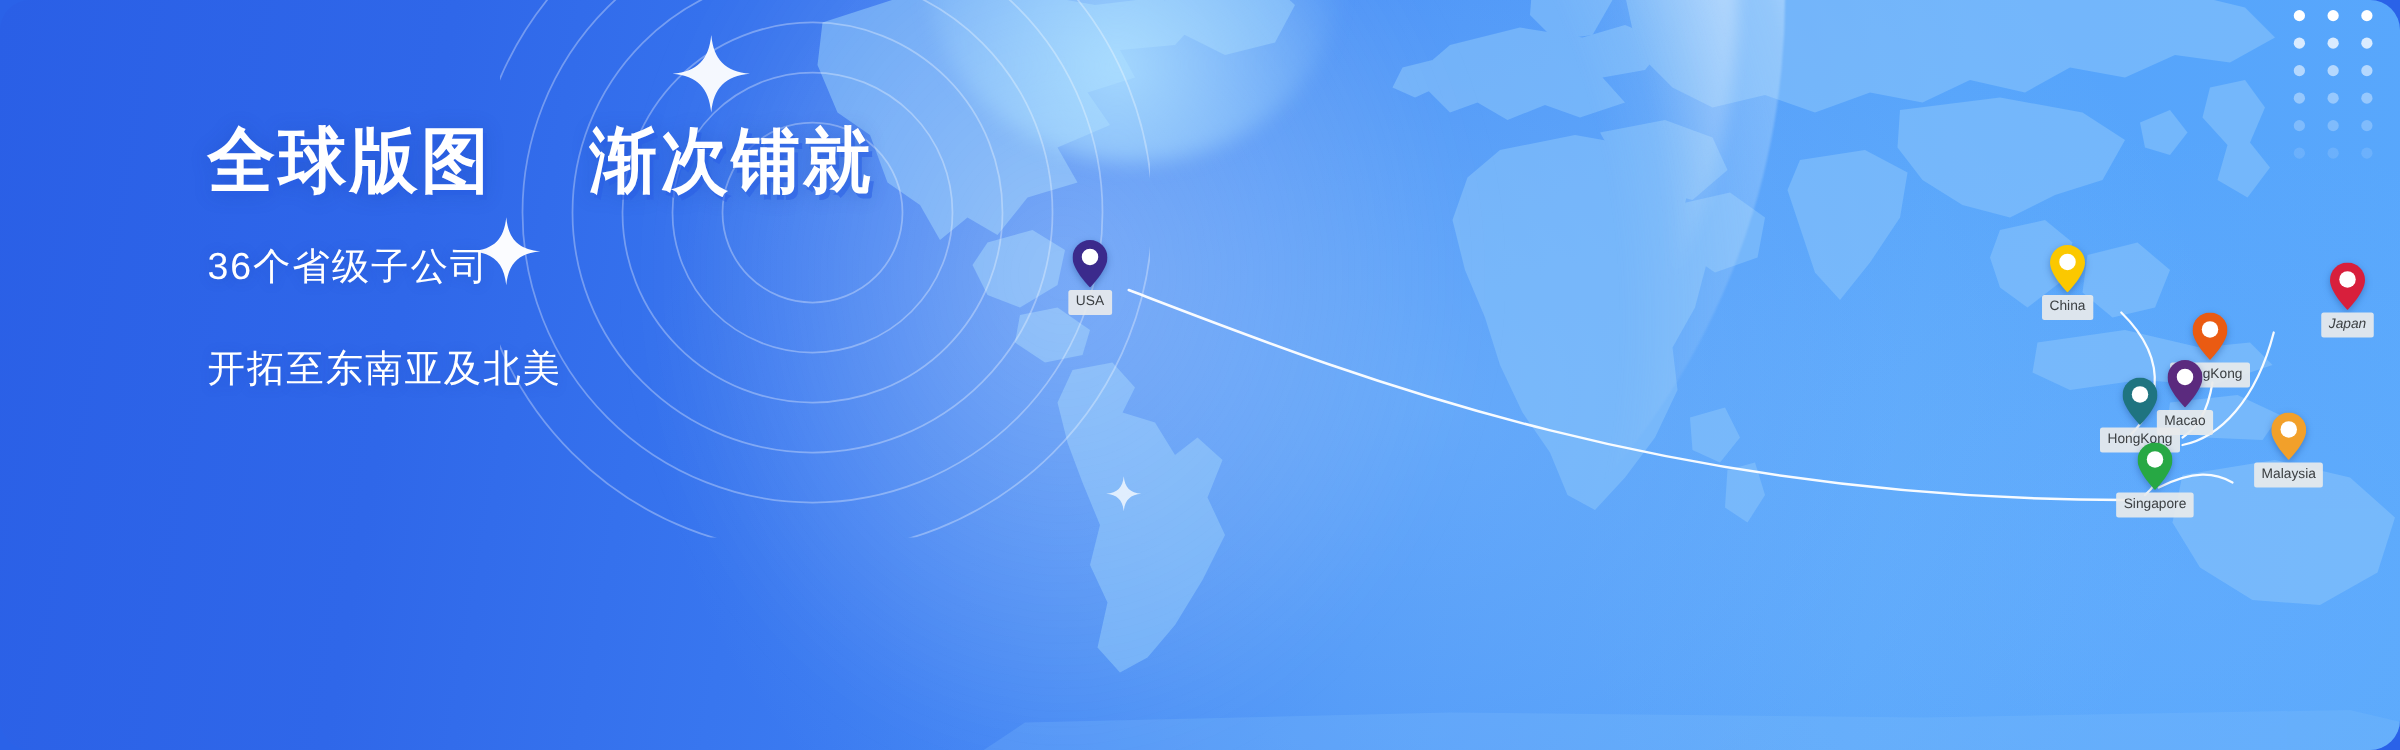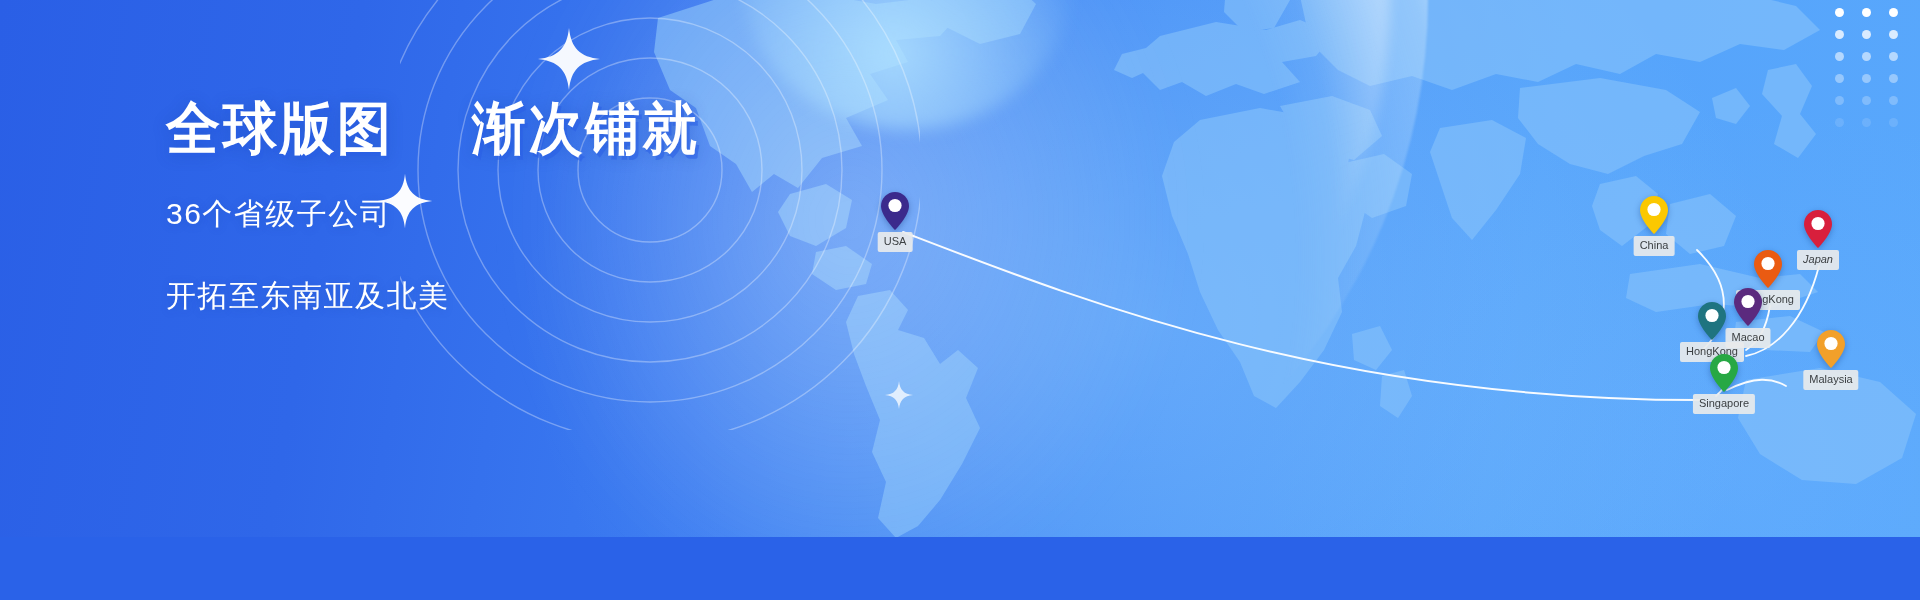--- a/index.html
+++ b/index.html
@@ -4,30 +4,31 @@
 <style>
   * { margin:0; padding:0; box-sizing:border-box; }
   html,body { width:1920px; height:600px; overflow:hidden; }
   body {
     font-family:"Liberation Sans","DejaVu Sans",sans-serif;
     background:#2a62e8;
   }
 
   .banner {
     position:relative;
-    width:1920px; height:537px;
+    width:1920px; height:600px;
     overflow:hidden;
     background:
       linear-gradient(100deg,
         #2a5fe6 0%,
         #2f67e9 18%,
         #3b7bf1 38%,
         #4a93f7 58%,
         #55a3fb 78%,
         #59a8fc 100%);
+    border-radius: 24px;
   }
 
   
   .wash {
     position:absolute; inset:0;
     background:
       radial-gradient(ellipse 900px 700px at 1150px 320px, rgba(160,215,255,.30), rgba(160,215,255,0) 70%),
       radial-gradient(ellipse 700px 520px at 1750px 470px, rgba(120,185,255,.25), rgba(120,185,255,0) 70%);
     pointer-events:none;
   }
@@ -284,41 +285,41 @@
 
   <svg class="routes" viewBox="0 0 1920 600">
     <path d="M903 232 C1080 300 1330 400 1700 400"></path>
     <path d="M1697 250 C1740 292 1724 332 1700 352" class="thin"></path>
     <path d="M1819 266 C1805 320 1776 350 1746 356" class="thin"></path>
     <path d="M1770 306 C1766 330 1758 342 1746 350" class="thin"></path>
     <path d="M1714 356 C1732 372 1728 386 1716 396" class="thin"></path>
     <path d="M1727 390 C1755 376 1772 378 1786 386" class="thin"></path>
   </svg>
 
-  <div class="marker" style="left:895px; top:230px;">
+  <div class="marker" style="left:872px; top:230px;">
     <div class="pin">
       <svg width="28" height="38" viewBox="0 0 28 38">
         <path d="M14 0 C6.3 0 0 6.3 0 14 C0 24 14 38 14 38 C14 38 28 24 28 14 C28 6.3 21.7 0 14 0 Z" fill="#3b2a8c"></path>
         <circle cx="14" cy="13.5" r="6.6" fill="#ffffff"></circle>
       </svg>
     </div>
     <span class="pin-label">USA</span>
   </div>
 
   <div class="marker" style="left:1654px; top:234px;">
     <div class="pin">
       <svg width="28" height="38" viewBox="0 0 28 38">
         <path d="M14 0 C6.3 0 0 6.3 0 14 C0 24 14 38 14 38 C14 38 28 24 28 14 C28 6.3 21.7 0 14 0 Z" fill="#fbc800"></path>
         <circle cx="14" cy="13.5" r="6.6" fill="#ffffff"></circle>
       </svg>
     </div>
     <span class="pin-label">China</span>
   </div>
 
-  <div class="marker" style="left:1818px; top:248px;font-style:italic;">
+  <div class="marker" style="left:1878px; top:248px;font-style:italic;">
     <div class="pin">
       <svg width="28" height="38" viewBox="0 0 28 38">
         <path d="M14 0 C6.3 0 0 6.3 0 14 C0 24 14 38 14 38 C14 38 28 24 28 14 C28 6.3 21.7 0 14 0 Z" fill="#d81f3c"></path>
         <circle cx="14" cy="13.5" r="6.6" fill="#ffffff"></circle>
       </svg>
     </div>
     <span class="pin-label">Japan</span>
   </div>
 
   <div class="marker" style="left:1768px; top:288px;">

